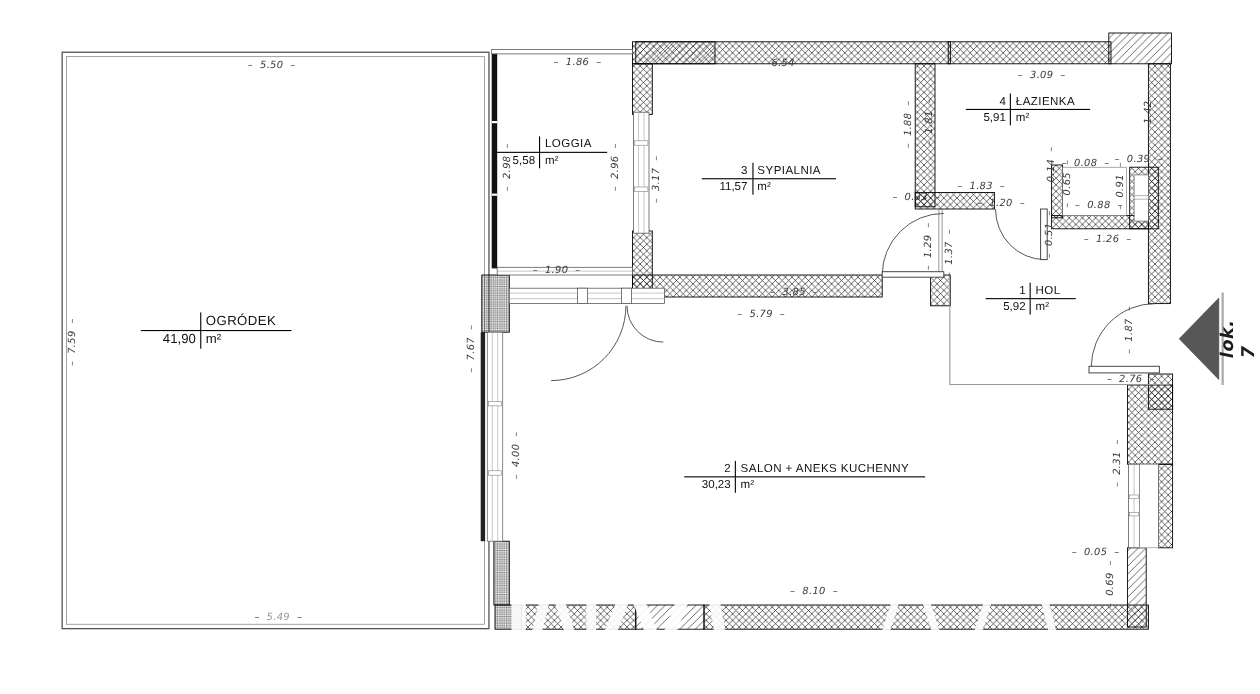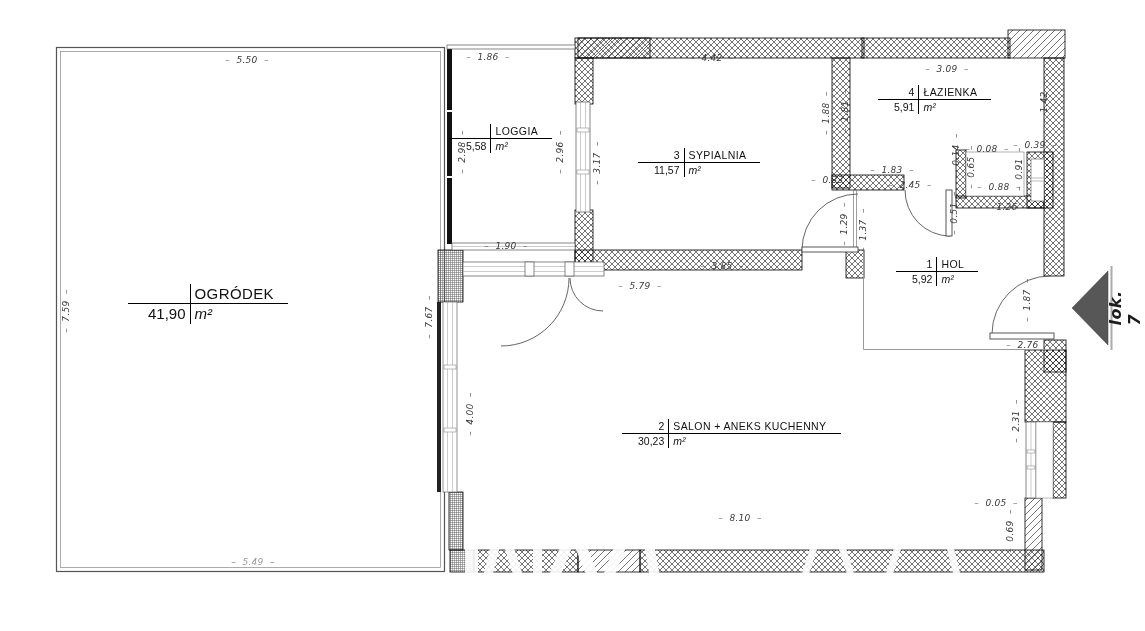--- a/index.html
+++ b/index.html
@@ -15,22 +15,22 @@
   .dim::after{content:"\00a0\00a0–";color:#555;}
   .dim.faded{color:#999;text-align:center;}
 
   
   .rlabel{position:absolute;display:grid;grid-template-columns:max-content max-content;
           font-size:10.5px;color:#111;z-index:3;line-height:1.15;}
   .rlabel .c{padding:1px 4px;background:transparent;}
   .rlabel .num{text-align:right;border-right:1.3px solid #000;border-bottom:1.3px solid #000;padding-left:16px;}
   .rlabel .nam{border-bottom:1.3px solid #000;padding-right:14px;letter-spacing:.4px;}
   .rlabel .area{text-align:right;border-right:1.3px solid #000;padding-left:16px;}
-  .rlabel .unit{padding-right:14px;font-style:italic;}
-  .rlabel.big{font-size:15px;}
+  .rlabel .unit{padding-right:14px;}
+  .rlabel.big{font-size:12px;}
   .rlabel.big .num,.rlabel.big .area{padding-left:20px;text-align:center;}
 
   
   .lok{position:absolute;transform:translate(-50%,-50%) rotate(-90deg);
        font:italic bold 16px "DejaVu Sans",sans-serif;color:#1c1c1c;letter-spacing:.5px;z-index:3;}
 </style>
 </head>
 <body>
 
 <div class="canvas">
@@ -207,49 +207,49 @@
 <div class="rlabel" style="left:622px;top:419px">
   <span class="c num">2</span>
   <span class="c nam">SALON + ANEKS KUCHENNY</span>
   <span class="c area">30,23</span>
   <span class="c unit">m²</span>
 </div>
 
 <span class="dim" style="left:247px;top:60px">5.50</span>
 <span class="dim v" style="left:66px;top:311px">7.59</span>
 <span class="dim faded" style="left:253px;top:562px">5.49</span>
-<span class="dim" style="left:488px;top:57px">1.86</span>
+<span class="dim" style="left:525px;top:57px">1.86</span>
 <span class="dim v" style="left:462px;top:152px">2.98</span>
 <span class="dim v" style="left:560px;top:152px">2.96</span>
 <span class="dim" style="left:506px;top:246px">1.90</span>
-<span class="dim" style="left:712px;top:58px">4.42</span>
+<span class="dim" style="left:712px;top:58px">6.54</span>
 <span class="dim v" style="left:597px;top:163px">3.17</span>
 <span class="dim v" style="left:826px;top:113px">1.88</span>
 <span class="dim v" style="left:845px;top:111px">1.81</span>
 <span class="dim" style="left:833px;top:180px">0.33</span>
 <span class="dim v" style="left:844px;top:224px">1.29</span>
 <span class="dim v" style="left:863px;top:230px">1.37</span>
 <span class="dim" style="left:722px;top:266px">3.85</span>
-<span class="dim" style="left:640px;top:286px">5.79</span>
+<span class="dim" style="left:692px;top:286px">5.79</span>
 <span class="dim" style="left:947px;top:69px">3.09</span>
 <span class="dim v" style="left:1044px;top:102px">1.42</span>
 <span class="dim" style="left:892px;top:170px">1.83</span>
-<span class="dim" style="left:910px;top:185px">2.45</span>
+<span class="dim" style="left:910px;top:185px">1.20</span>
 <span class="dim v" style="left:956px;top:155px">0.14</span>
 <span class="dim" style="left:987px;top:149px">0.08</span>
 <span class="dim" style="left:1035px;top:145px">0.39</span>
 <span class="dim v" style="left:971px;top:167px">0.65</span>
 <span class="dim v" style="left:1019px;top:169px">0.91</span>
 <span class="dim v" style="left:954px;top:213px">0.51</span>
 <span class="dim" style="left:999px;top:187px">0.88</span>
-<span class="dim" style="left:1007px;top:207px">1.26</span>
+<span class="dim" style="left:1007px;top:218px">1.26</span>
 <span class="dim v" style="left:1027px;top:300px">1.87</span>
 <span class="dim" style="left:1028px;top:345px">2.76</span>
 <span class="dim v" style="left:429px;top:317px">7.67</span>
 <span class="dim v" style="left:470px;top:414px">4.00</span>
 <span class="dim v" style="left:1016px;top:421px">2.31</span>
 <span class="dim" style="left:996px;top:503px">0.05</span>
 <span class="dim v" style="left:1010px;top:531px">0.69</span>
-<span class="dim" style="left:740px;top:518px">8.10</span>
+<span class="dim" style="left:740px;top:538px">8.10</span>
 
 <div class="lok" style="left:1125px;top:308px">lok. 7</div>
 
 </div>
 
 </body></html>

